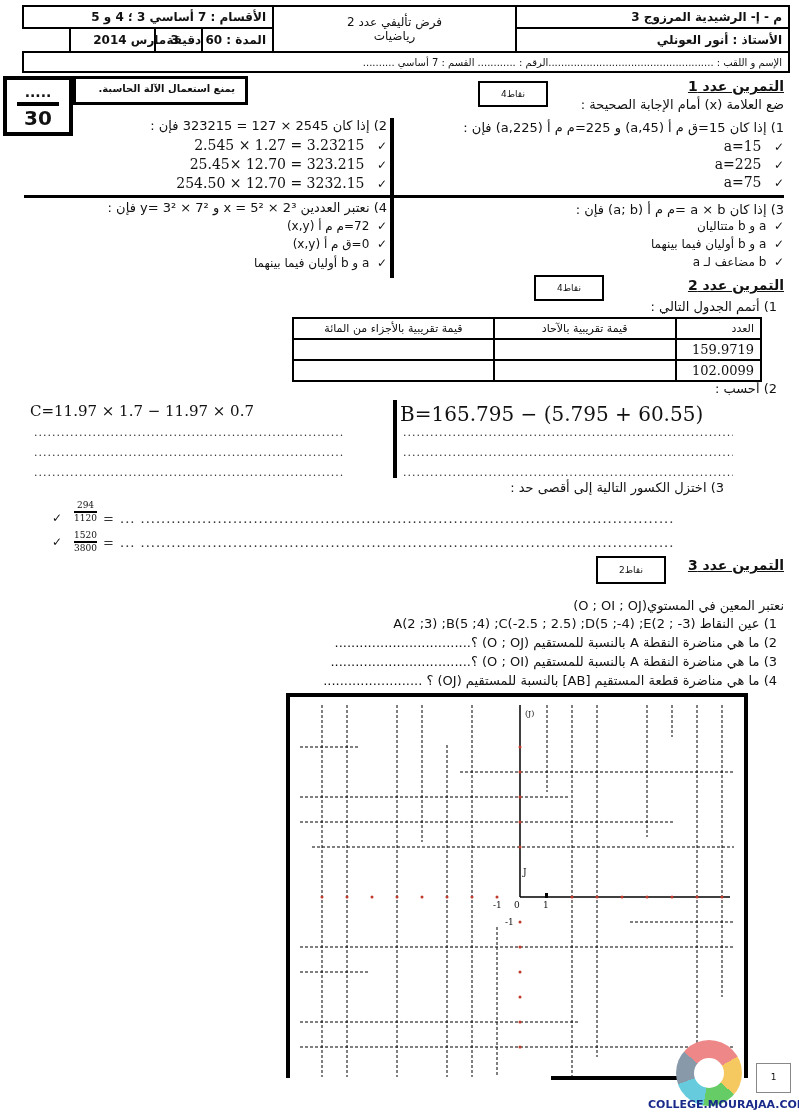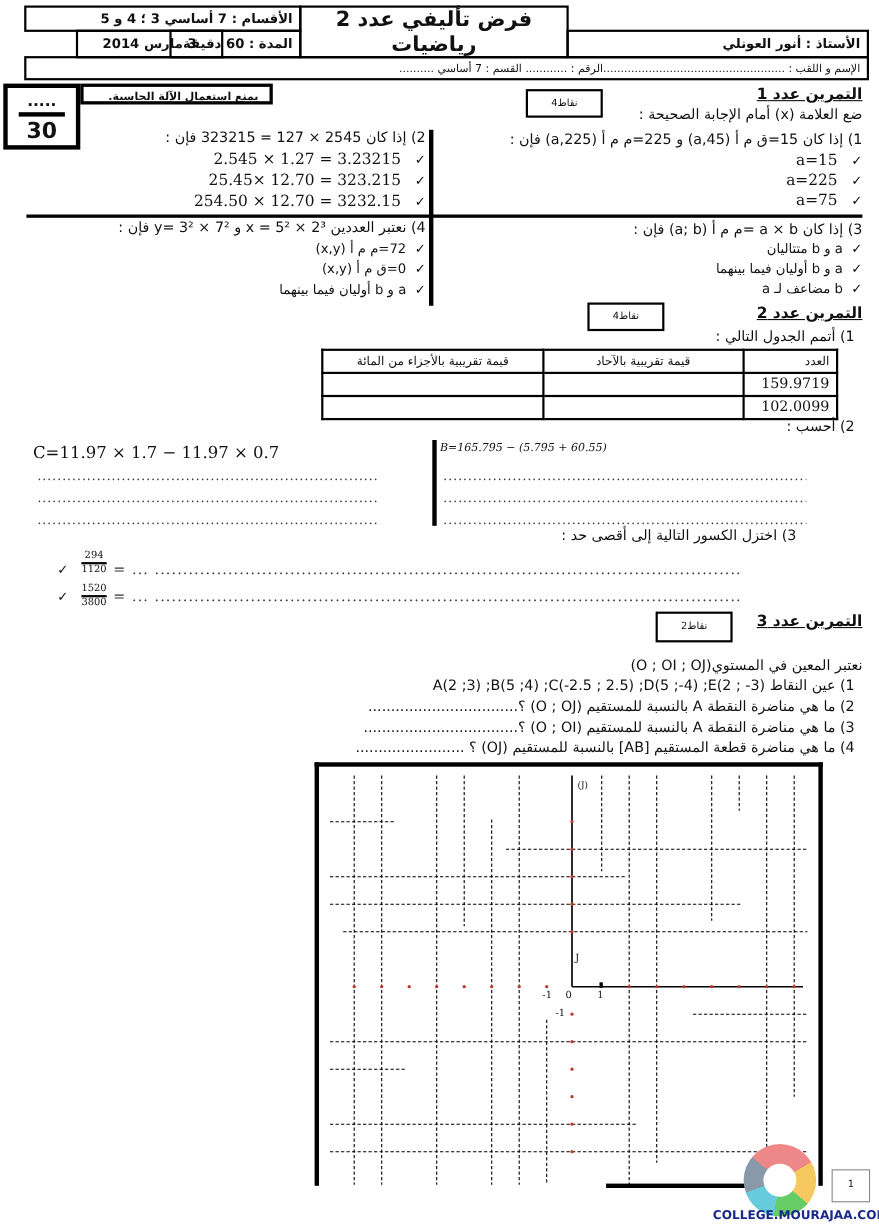--- a/index.html
+++ b/index.html
@@ -2,21 +2,21 @@
 <html><head>
 <meta charset="utf-8">
 <style>
   * { box-sizing: border-box; margin: 0; padding: 0; }
   body { width: 799px; height: 1114px; background: #fff; font-family: "DejaVu Serif", serif; color: #111; position: relative; overflow: hidden; }
   .abs { position: absolute; }
   .ar { direction: rtl; font-family: "DejaVu Sans", sans-serif; }
   .box { border: 2px solid #000; }
   .hdr { position: absolute; left: 22px; top: 5px; width: 768px; height: 68px; }
   .hcell { position: absolute; border: 2px solid #000; font-size: 12px; font-weight: bold; display: flex; align-items: center; padding: 0 6px; }
-  .title { font-size: 19px; font-weight: bold; text-align: center; }
+  .title { font-size: 12px; font-weight: normal; text-align: center; }
   .thick-v { position: absolute; background: #000; width: 4px; }
   .thick-h { position: absolute; background: #000; height: 3px; }
   .q { position: absolute; font-size: 13px; white-space: nowrap; }
   .chk { font-family: "DejaVu Sans", sans-serif; font-size: 12px; }
   .math { font-family: "DejaVu Serif", serif; font-size: 14px; direction: ltr; unicode-bidi: embed; }
   .ex-title { position: absolute; font-size: 14px; font-weight: bold; text-decoration: underline; direction: rtl; font-family: "DejaVu Sans", sans-serif; }
   .pts { position: absolute; border: 2px solid #000; width: 70px; height: 26px; font-size: 9px; display: flex; align-items: center; justify-content: center; font-family: "DejaVu Sans", sans-serif; }
   .dots { position: absolute; font-size: 11px; color: #333; letter-spacing: 1px; white-space: nowrap; overflow: hidden; }
   table.t2 { position: absolute; border-collapse: collapse; left: 292px; top: 317px; width: 470px; }
   table.t2 td, table.t2 th { border: 2px solid #000; height: 21px; font-size: 11px; font-weight: normal; font-family: "DejaVu Sans", sans-serif; direction: rtl; padding: 0 6px; }
@@ -25,36 +25,37 @@
   .frac span { display: block; }
   .frac .den { border-top: 2px solid #000; }
   .graph { position: absolute; left: 286px; top: 693px; width: 462px; height: 385px; border: 4px solid #000; border-bottom: none; }
   .logo { position: absolute; left: 676px; top: 1040px; width: 66px; height: 66px; border-radius: 50%; background: conic-gradient(#e88 0 60deg, #f5c860 60deg 130deg, #6c6 130deg 190deg, #6cd 190deg 250deg, #89a 250deg 310deg, #e88 310deg 360deg); }
   .logo::after { content: ""; position: absolute; left: 18px; top: 18px; width: 30px; height: 30px; border-radius: 50%; background: #fff; }
 </style>
 </head>
 <body>
 
 <div class="hdr">
+  <div class="hcell ar" style="left:493px;top:0;width:275px;height:24px;">م - إ- الرشيدية المرزوج 3</div>
   <div class="hcell ar" style="left:493px;top:22px;width:275px;height:26px;">الأستاذ : أنور العونلي</div>
   <div class="hcell" style="left:250px;top:0;width:245px;height:48px;flex-direction:column;justify-content:center;">
     <div class="title ar">فرض تأليفي عدد 2</div>
     <div class="title ar">رياضيات</div>
   </div>
   <div class="hcell ar" style="left:0;top:0;width:252px;height:24px;padding-left:11px;">الأقسام : 7 أساسي 3 ؛ 4 و 5</div>
   <div class="hcell ar" style="left:132px;top:22px;width:120px;height:26px;">المدة : 60 دقيقة</div>
   <div class="hcell ar" style="left:0;top:22px;width:134px;height:26px;justify-content:center;margin-left:47px;">3 مارس 2014</div>
   <div class="hcell ar" style="left:0;top:46px;width:768px;height:22px;font-weight:normal;font-size:10px;">الإسم و اللقب : ....................................................الرقم : ............ القسم : 7 أساسي ..........</div>
 </div>
 
 <div class="abs" style="left:3px;top:76px;width:70px;height:60px;border:4px solid #000;text-align:center;">
   <div style="font-family:'DejaVu Sans',sans-serif;font-weight:bold;font-size:14px;line-height:20px;border-bottom:4px solid #000;margin:2px 10px 0;">.....</div>
   <div style="font-family:'DejaVu Sans',sans-serif;font-weight:bold;font-size:20px;">30</div>
 </div>
-<div class="abs ar box" style="left:73px;top:76px;width:175px;height:19px;border-width:3px;font-size:10px;font-weight:bold;padding:4px 10px;">يمنع استعمال الآلة الحاسبة.</div>
+<div class="abs ar box" style="left:73px;top:76px;width:175px;height:29px;border-width:3px;font-size:10px;font-weight:bold;padding:4px 10px;">يمنع استعمال الآلة الحاسبة.</div>
 
 <div class="ex-title" style="right:15px;top:78px;">التمرين عدد 1</div>
 <div class="pts" style="left:478px;top:81px;">4نقاط</div>
 <div class="q ar" style="right:15px;top:97px;">ضع العلامة (x) أمام الإجابة الصحيحة :</div>
 
 <div class="thick-v" style="left:390px;top:118px;height:80px;"></div>
 <div class="thick-v" style="left:390px;top:198px;height:80px;"></div>
 <div class="thick-h" style="left:24px;top:195px;width:760px;"></div>
 
 <div class="q ar" style="right:15px;top:120px;">1)  إذا كان 15=ق م أ (a,45) و 225=م م أ (a,225) فإن :</div>
@@ -98,21 +99,21 @@
     <td></td>
     <td class="num">102.0099</td>
   </tr>
 </tbody>
   </table>
 
 <div class="q ar" style="right:22px;top:381px;">2)  أحسب :</div>
 
 <div class="thick-v" style="left:393px;top:400px;height:78px;"></div>
 <div class="q math" style="left:30px;top:402px;font-size:15px;">C=11.97 × 1.7 − 11.97 × 0.7</div>
-<div class="q math" style="left:400px;top:402px;font-size:10px;font-style:italic;">B=165.795 − (5.795 + 60.55)</div>
+<div class="q math" style="left:400px;top:402px;font-size:20px;">B=165.795 − (5.795 + 60.55)</div>
 <div class="dots" style="left:34px;top:426px;width:310px;">........................................................................................</div>
 <div class="dots" style="left:34px;top:446px;width:310px;">........................................................................................</div>
 <div class="dots" style="left:34px;top:466px;width:310px;">........................................................................................</div>
 <div class="dots" style="left:403px;top:426px;width:330px;">........................................................................................</div>
 <div class="dots" style="left:403px;top:446px;width:330px;">........................................................................................</div>
 <div class="dots" style="left:403px;top:466px;width:330px;">........................................................................................</div>
 
 <div class="q ar" style="right:75px;top:480px;">3)  اختزل الكسور التالية إلى أقصى حد :</div>
 <div class="abs" style="left:52px;top:500px;display:flex;align-items:center;">
   <span class="chk">✓</span>

